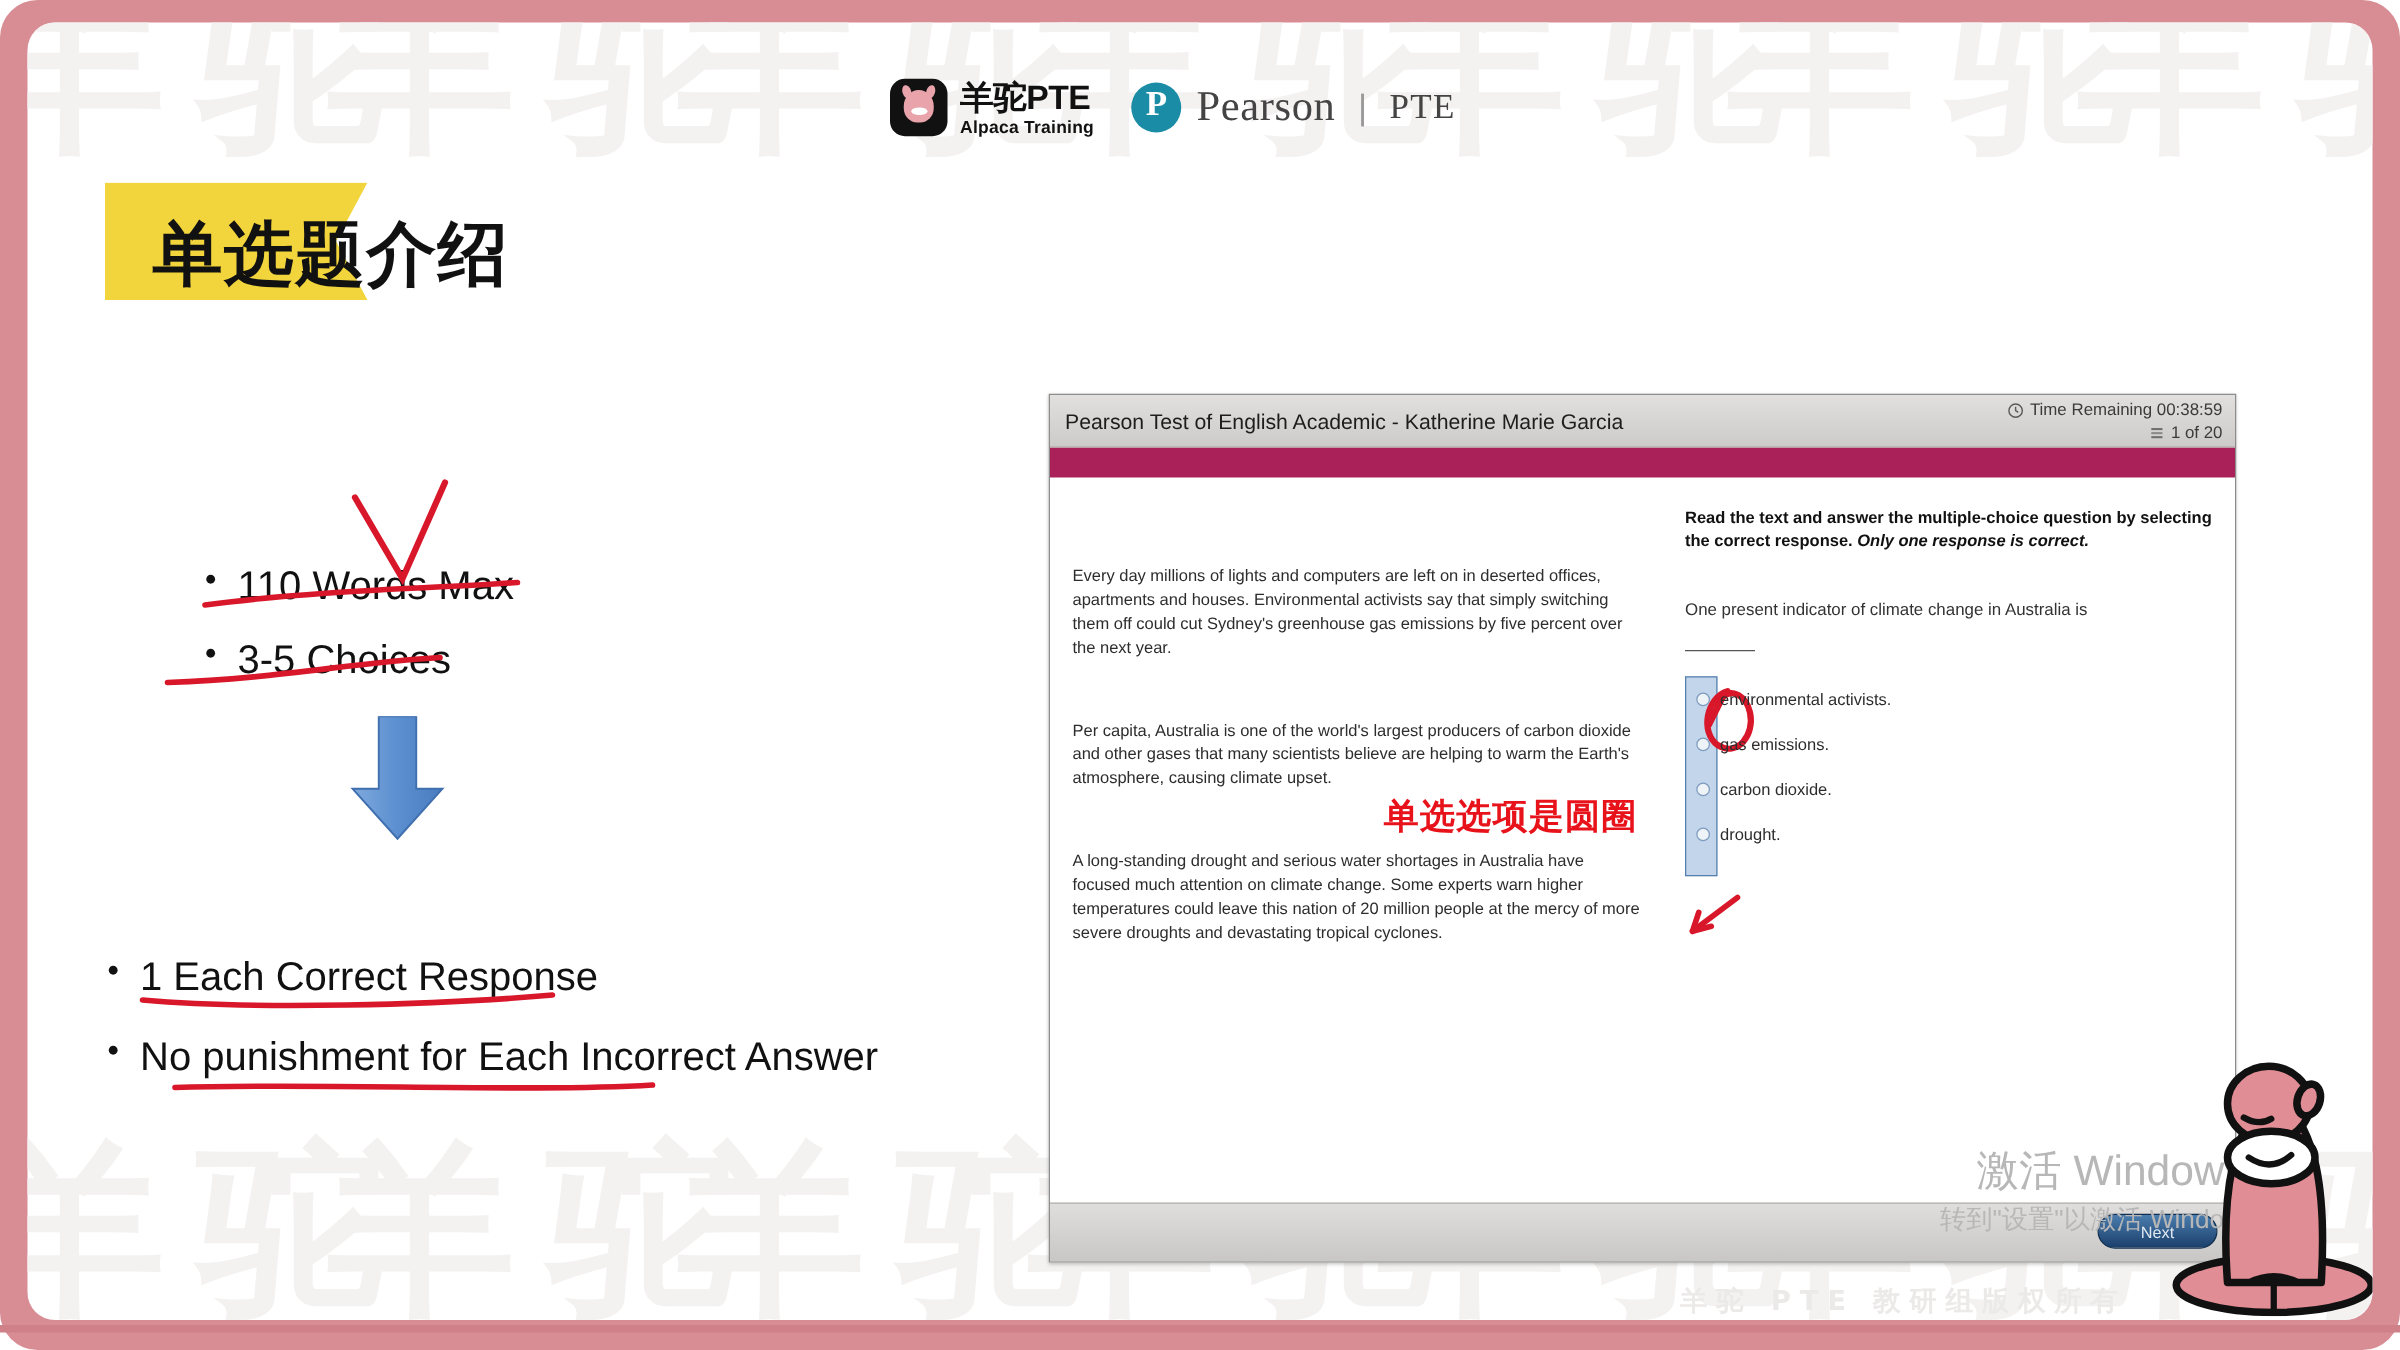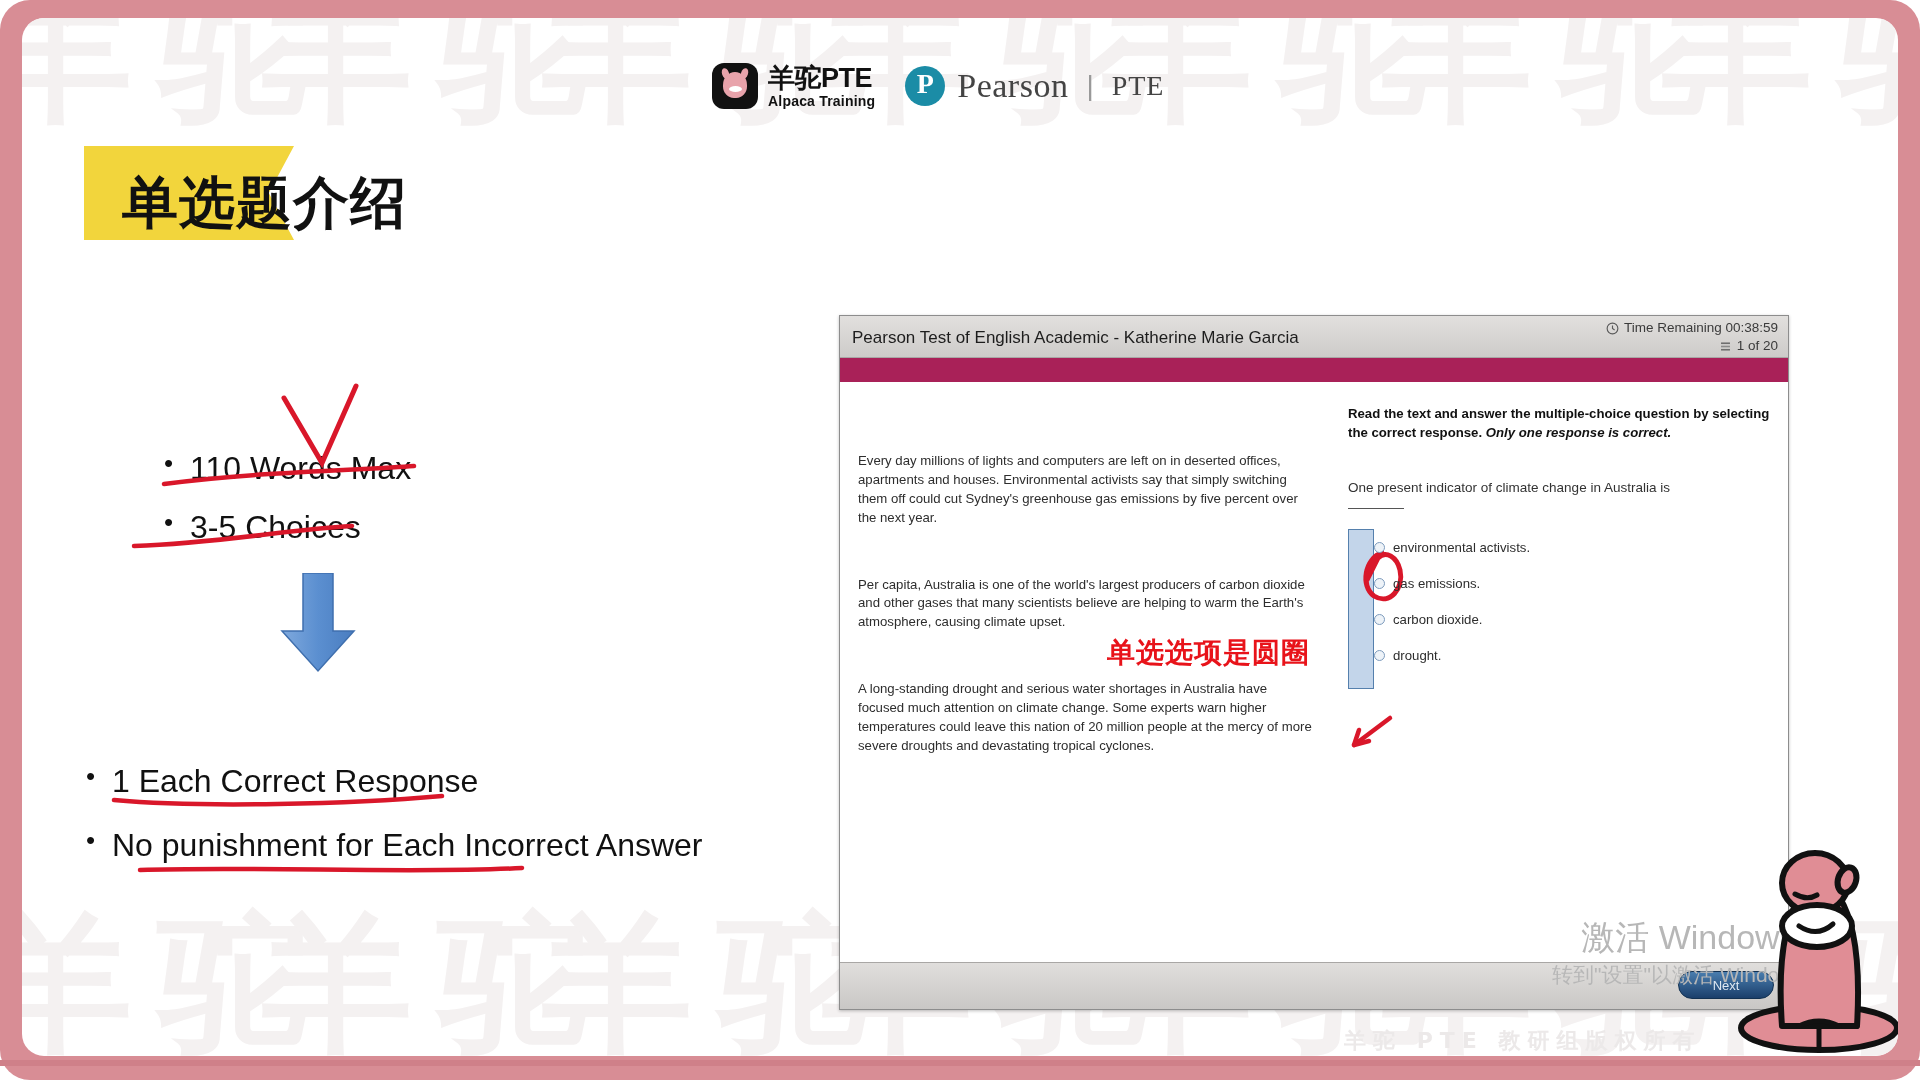--- a/index.html
+++ b/index.html
@@ -193,25 +193,25 @@
   .pte-right { flex: 1; padding-left: 10px; }
   .pte-para {
     font-size: 13.2px; line-height: 1.43; color: #2d2d2d;
     margin-bottom: 16px; font-family: "Liberation Sans", sans-serif; margin-top: 48px;
   }
   .pte-instr {
     font-size: 13.2px; line-height: 1.45; color: #111;
     font-weight: bold; margin-bottom: 38px;
   }
   .pte-instr em { font-style: italic; }
-  .pte-question { font-size: 13.5px; color: #333; margin-bottom: 4px; }
+  .pte-question { font-size: 13.5px; color: #333; margin-bottom: 16px; }
   .pte-blank {
     width: 56px; border-bottom: 1px solid #555; height: 10px; margin-bottom: 20px;
   }
-  .pte-options { position: relative; padding-left: 24px; }
+  .pte-options { position: relative; padding-left: 7px; }
   .pte-highlight {
     position: absolute; left: 0; top: 0;
     width: 26px; height: 160px;
     background: #c3d5ea;
     border: 1px solid #5580ad;
   }
   .pte-opt {
     display: flex; align-items: center; gap: 8px;
     height: 36px; position: relative; z-index: 2;
   }

